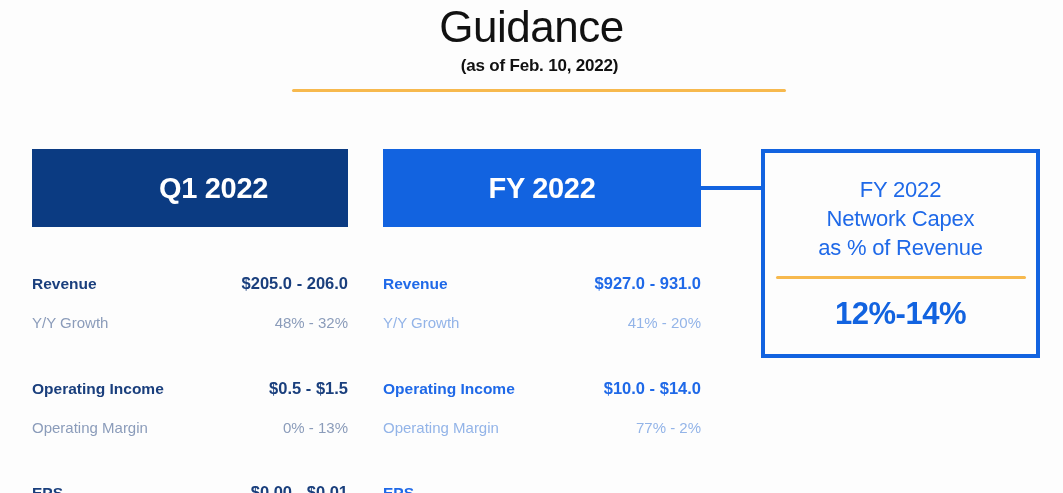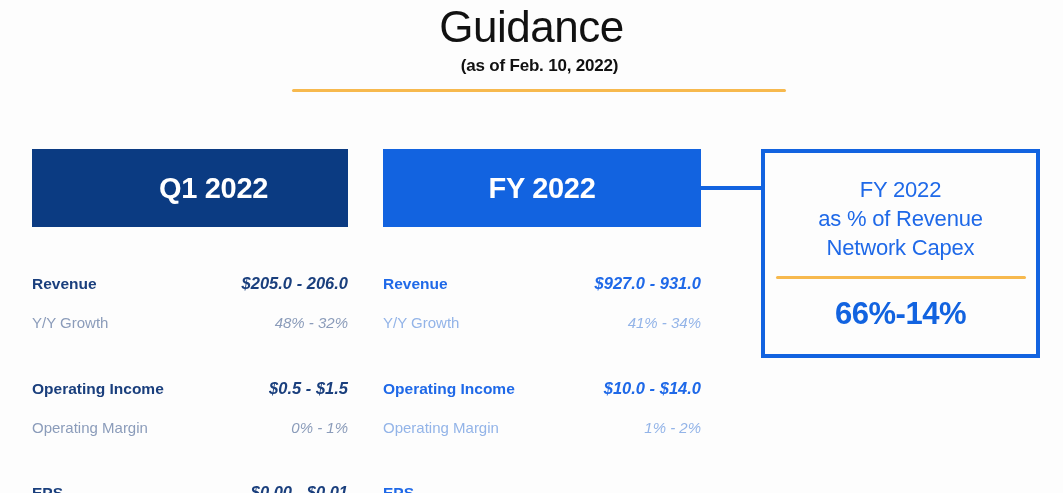--- a/index.html
+++ b/index.html
@@ -87,21 +87,20 @@
     font-size: 15.5px;
     font-weight: bold;
     white-space: nowrap;
     margin-top: 16px;
   }
   .metric-row .value {
     font-size: 16.5px;
     font-weight: bold;
     white-space: nowrap;
     text-align: left;
-    font-style: italic;
   }
   .metric-row.sub .label,
   .metric-row.sub .value {
     font-weight: normal;
     font-size: 15px;
   }
 
   
   .col-q1 .metric-row .label,
   .col-q1 .metric-row .value { color: #1a3f7d; }
@@ -190,21 +189,21 @@
 
     <div class="gap-lg"></div>
 
     <div class="metric-group">
       <div class="metric-row">
         <span class="label">Operating Income</span>
         <span class="value">$0.5 - $1.5</span>
       </div>
       <div class="metric-row sub">
         <span class="label">Operating Margin</span>
-        <span class="value">0% - 1%</span>
+        <span class="value">0% - 13%</span>
       </div>
     </div>
 
     <div class="gap-lg"></div>
 
     <div class="metric-group">
       <div class="metric-row">
         <span class="label">EPS</span>
         <span class="value">$0.00 - $0.01</span>
       </div>
@@ -217,51 +216,51 @@
   <div class="col-header blue">FY 2022</div>
   <div class="rows">
 
     <div class="metric-group">
       <div class="metric-row">
         <span class="label">Revenue</span>
         <span class="value">$927.0 - 931.0</span>
       </div>
       <div class="metric-row sub">
         <span class="label">Y/Y Growth</span>
-        <span class="value">41% - 34%</span>
+        <span class="value">41% - 20%</span>
       </div>
     </div>
 
     <div class="gap-lg"></div>
 
     <div class="metric-group">
       <div class="metric-row">
         <span class="label">Operating Income</span>
         <span class="value">$10.0 - $14.0</span>
       </div>
       <div class="metric-row sub">
         <span class="label">Operating Margin</span>
-        <span class="value">1% - 2%</span>
+        <span class="value">77% - 2%</span>
       </div>
     </div>
 
     <div class="gap-lg"></div>
 
     <div class="metric-group">
       <div class="metric-row">
         <span class="label">EPS</span>
       </div>
     </div>
 
   </div>
 </div>
 
 <div class="connector"></div>
 
 <div class="callout">
   <div class="callout-title">
     <div>FY 2022</div>
+    <div>Network Capex</div>
     <div>as % of Revenue</div>
-    <div>Network Capex</div>
   </div>
   <div class="callout-rule"></div>
-  <div class="callout-value">66%-14%</div>
+  <div class="callout-value">12%-14%</div>
 </div>
 
 </body></html>

